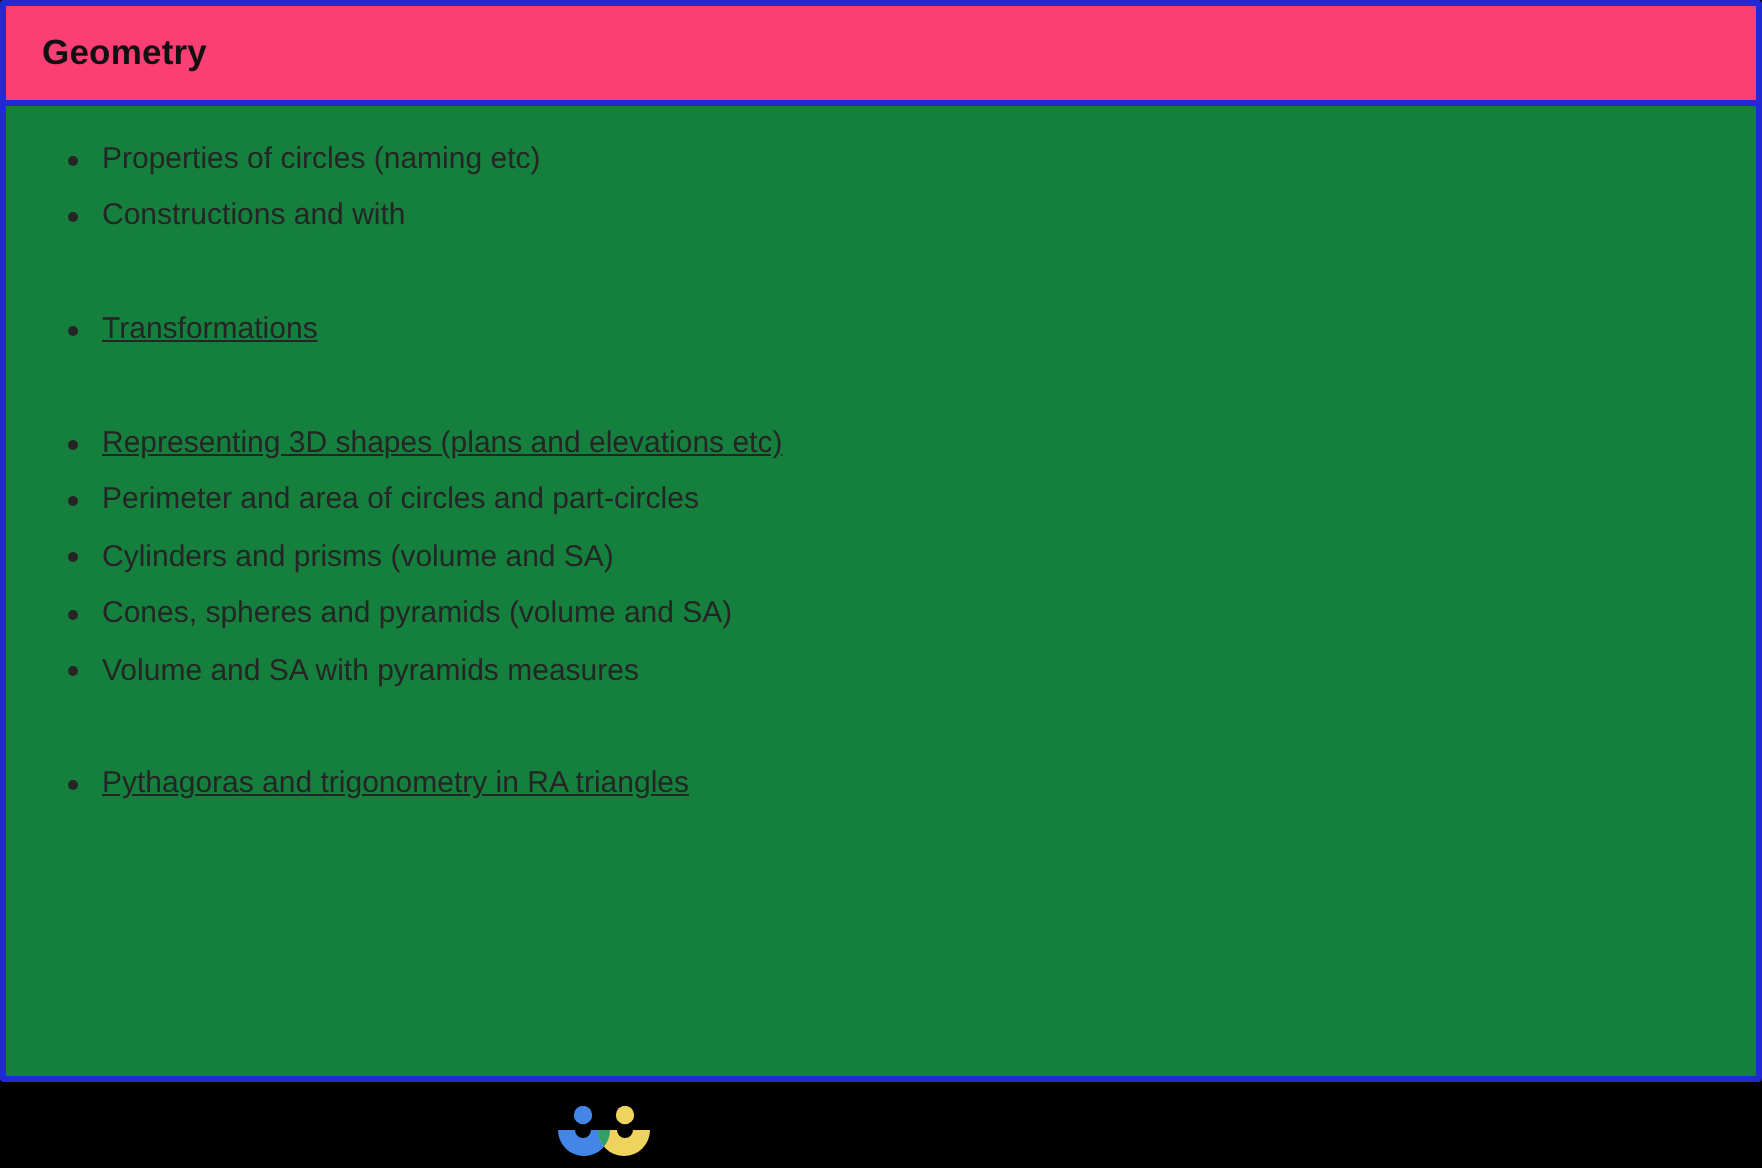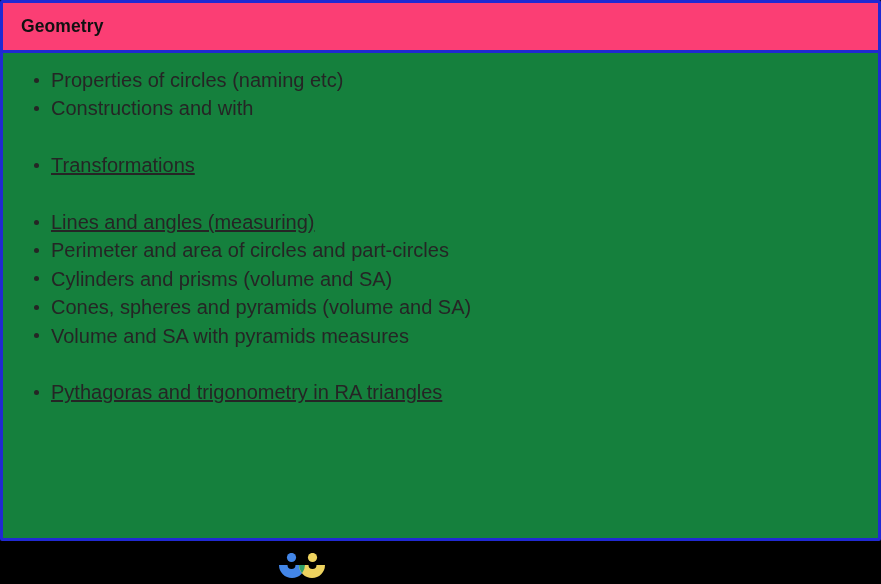--- a/index.html
+++ b/index.html
@@ -47,21 +47,21 @@
     padding: 13px 20px 0 28px;
   }
   ul.topic-list {
     list-style: none;
     margin: 0;
     padding: 0;
   }
   ul.topic-list li {
     position: relative;
     padding-left: 20px;
-    font-size: 20px;
+    font-size: 15px;
     line-height: 28.4px;
     color: var(--text);
   }
   ul.topic-list li::before {
     content: "";
     position: absolute;
     left: 3px;
     top: 11.5px;
     width: 5px;
     height: 5px;
@@ -94,21 +94,21 @@
 
 <div class="card">
   <div class="card-header">
     <span class="card-title">Geometry</span>
   </div>
   <div class="card-body">
     <ul class="topic-list" id="topic-list">
         <li>Properties of circles (naming etc)</li>
         <li>Constructions and with</li>
         <li class="group-start">Transformations</li>
-        <li class="group-start">Lines and angles (measuring)</li>
+        <li class="group-start">Representing 3D shapes (plans and elevations etc)</li>
         <li>Perimeter and area of circles and part-circles</li>
         <li>Cylinders and prisms (volume and SA)</li>
         <li>Cones, spheres and pyramids (volume and SA)</li>
         <li>Volume and SA with pyramids measures</li>
         <li class="group-start">Pythagoras and trigonometry in RA triangles</li>
       </ul>
   </div>
 </div>
 
 <div class="footer">

